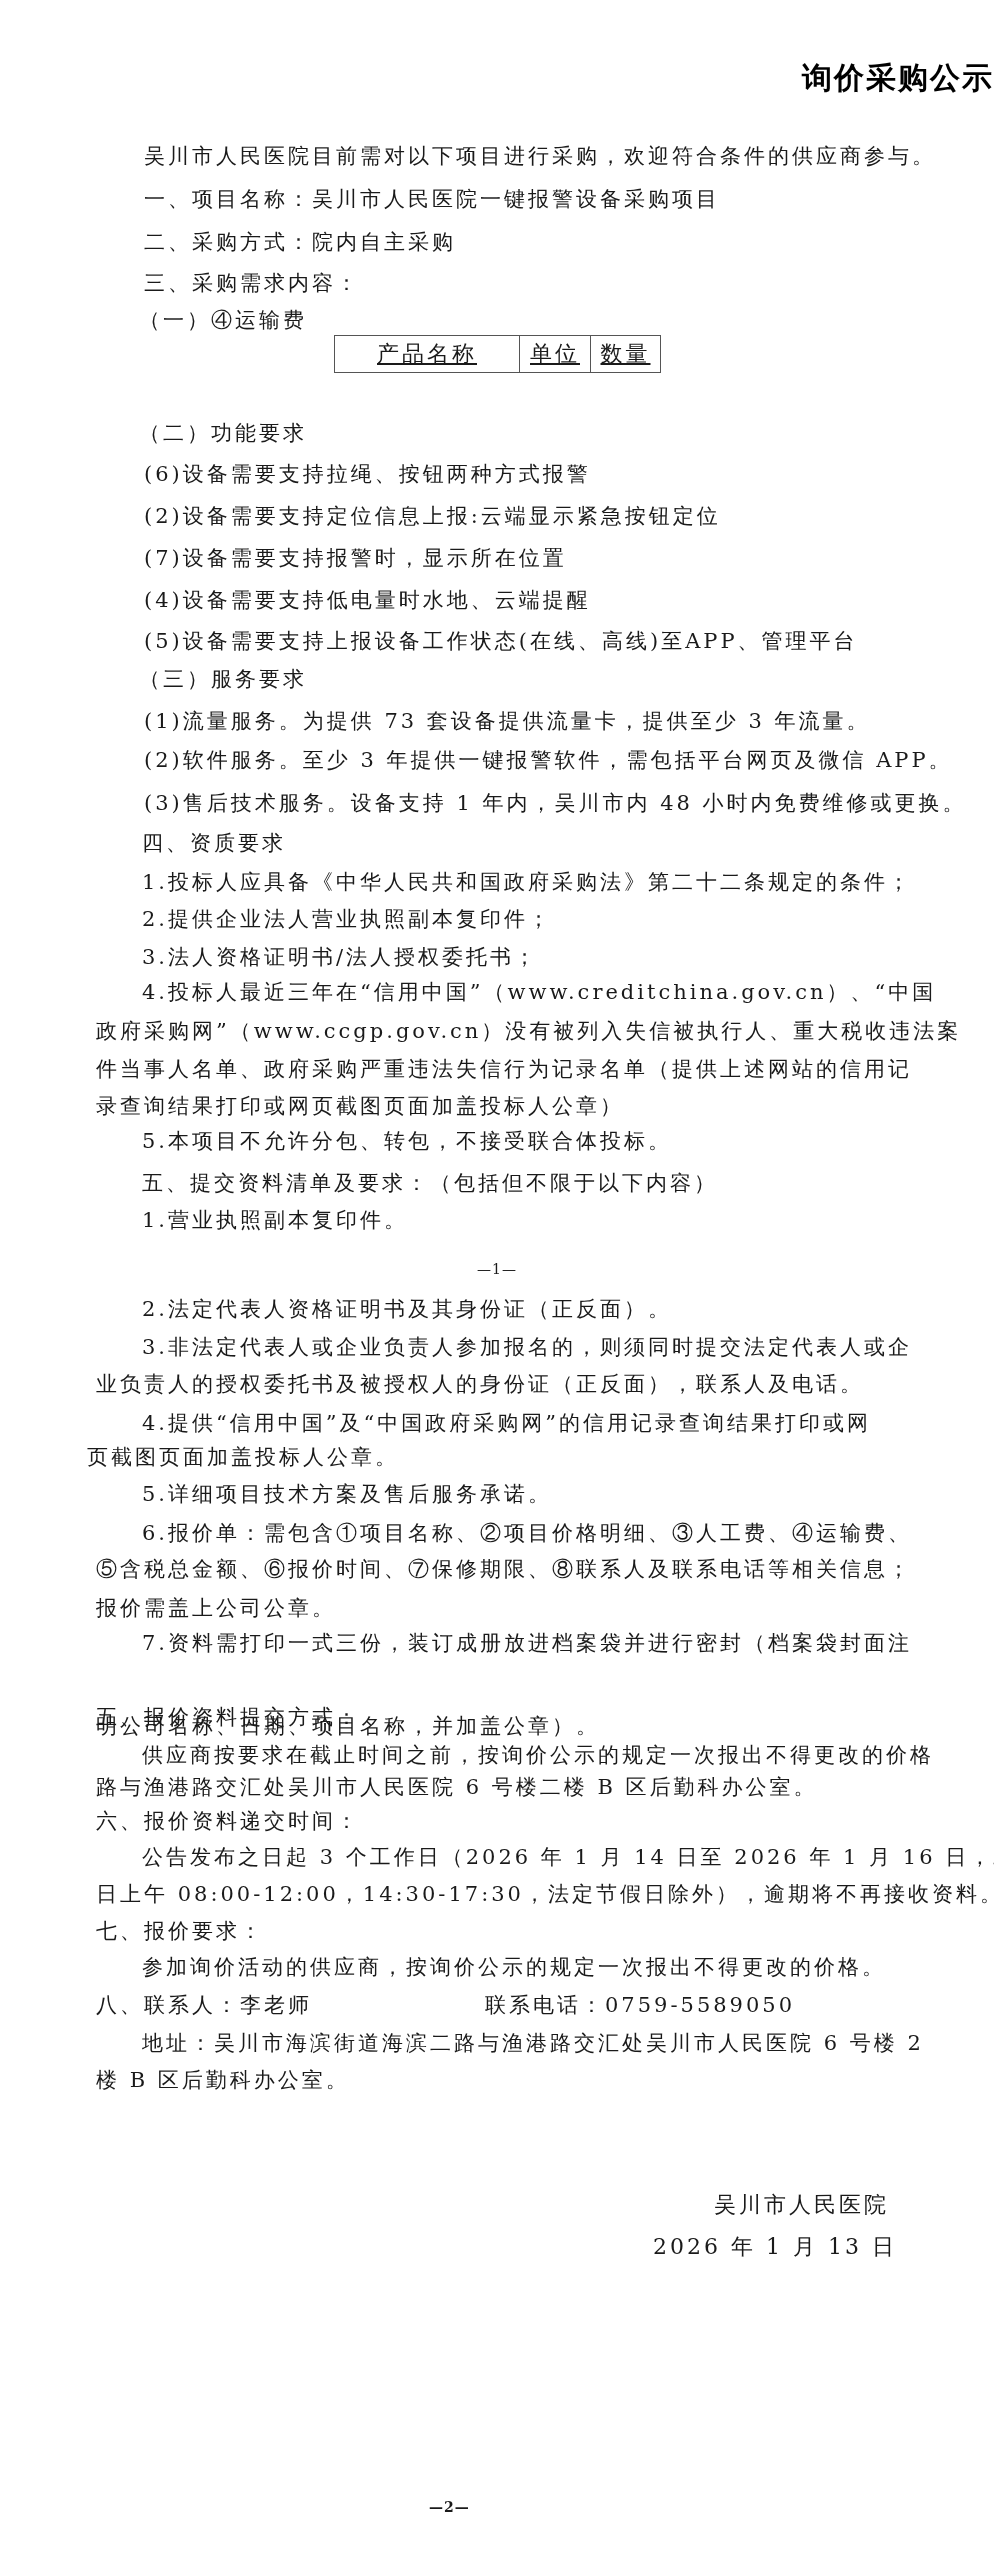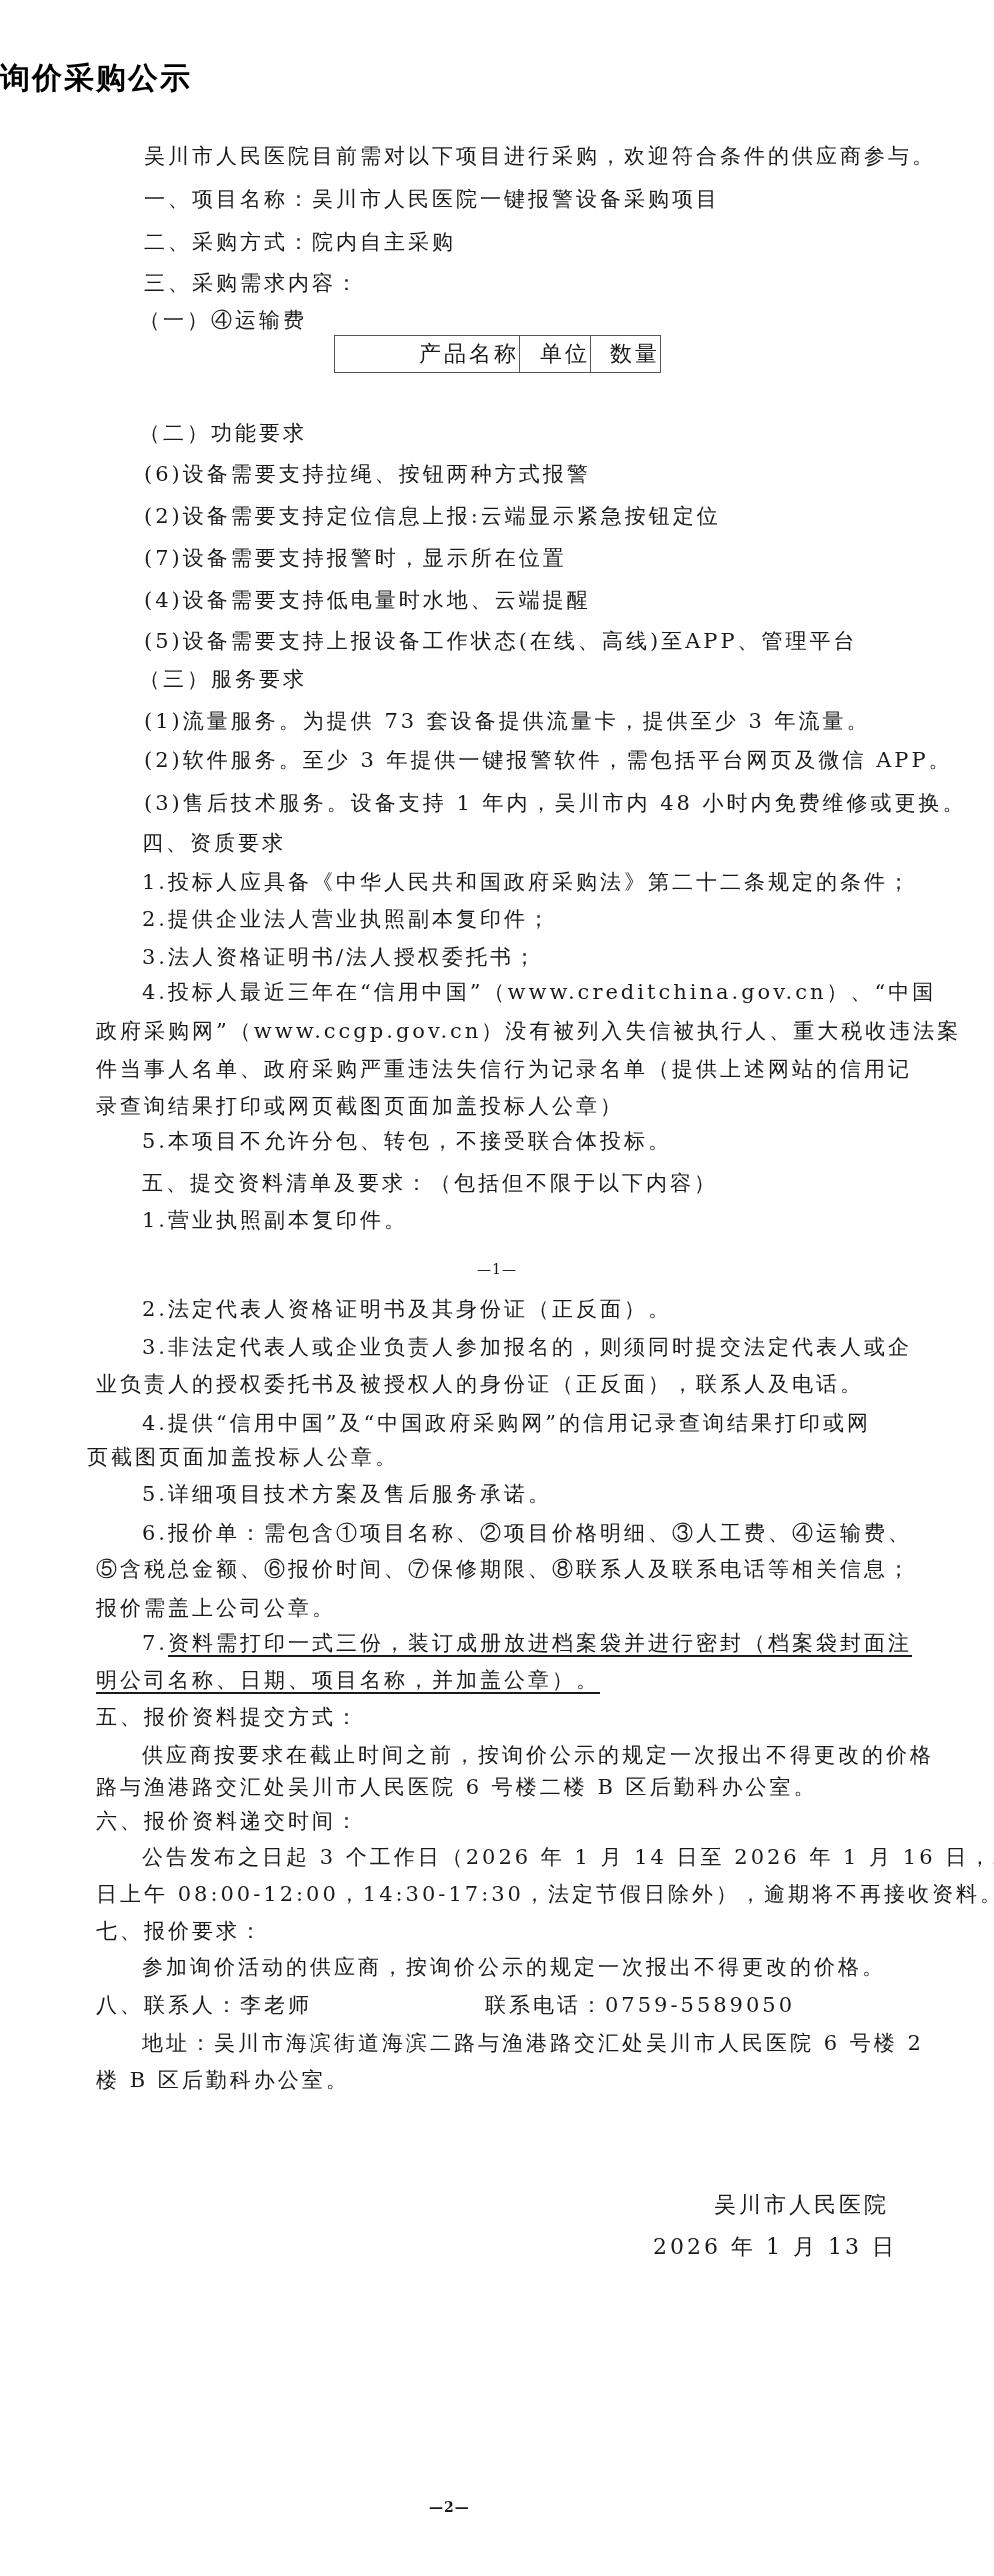--- a/index.html
+++ b/index.html
@@ -1,26 +1,26 @@
 <!DOCTYPE html>
 <html><head>
 <meta charset="utf-8">
 <style>
   html, body { margin: 0; padding: 0; background: #ffffff; }
   body { width: 994px; height: 2576px; position: relative; overflow: hidden;
          font-family: "DejaVu Serif", "Liberation Serif", serif; color: #1a1a1a; }
   .ln { position: absolute; white-space: nowrap; font-size: 21px; line-height: 30px;
         letter-spacing: 3px; }
-  .title { position: absolute; top: 58px; left: 0; width: 994px; text-align: left;
+  .title { position: absolute; top: 58px; left: 0; width: 994px; text-align: right;
            font-size: 30px; font-weight: bold; letter-spacing: 2px; color: #000; }
-  .u { text-decoration: underline; text-underline-offset: 5px; }
+  .u { text-underline-offset: 5px; margin-top: 46px; }
   .pnum { position: absolute; font-size: 14px; letter-spacing: 1px; }
   table.req { position: absolute; left: 334px; top: 335px; border-collapse: collapse;
               font-size: 22px; letter-spacing: 3px; }
-  table.req td { border: 1.5px solid #555; text-align: right; height: 36px; padding: 0; }
+  table.req td { border: 1.5px solid #555; text-align: center; height: 36px; padding: 0; text-decoration: underline; }
   table.req td.c1 { width: 184px; }
   table.req td.c2 { width: 70px; }
   table.req td.c3 { width: 69px; }
   .right { position: absolute; text-align: right; white-space: nowrap; font-size: 22px; letter-spacing: 3px; }
 </style>
 </head>
 <body>
 
 <div class="title">询价采购公示</div>
 

